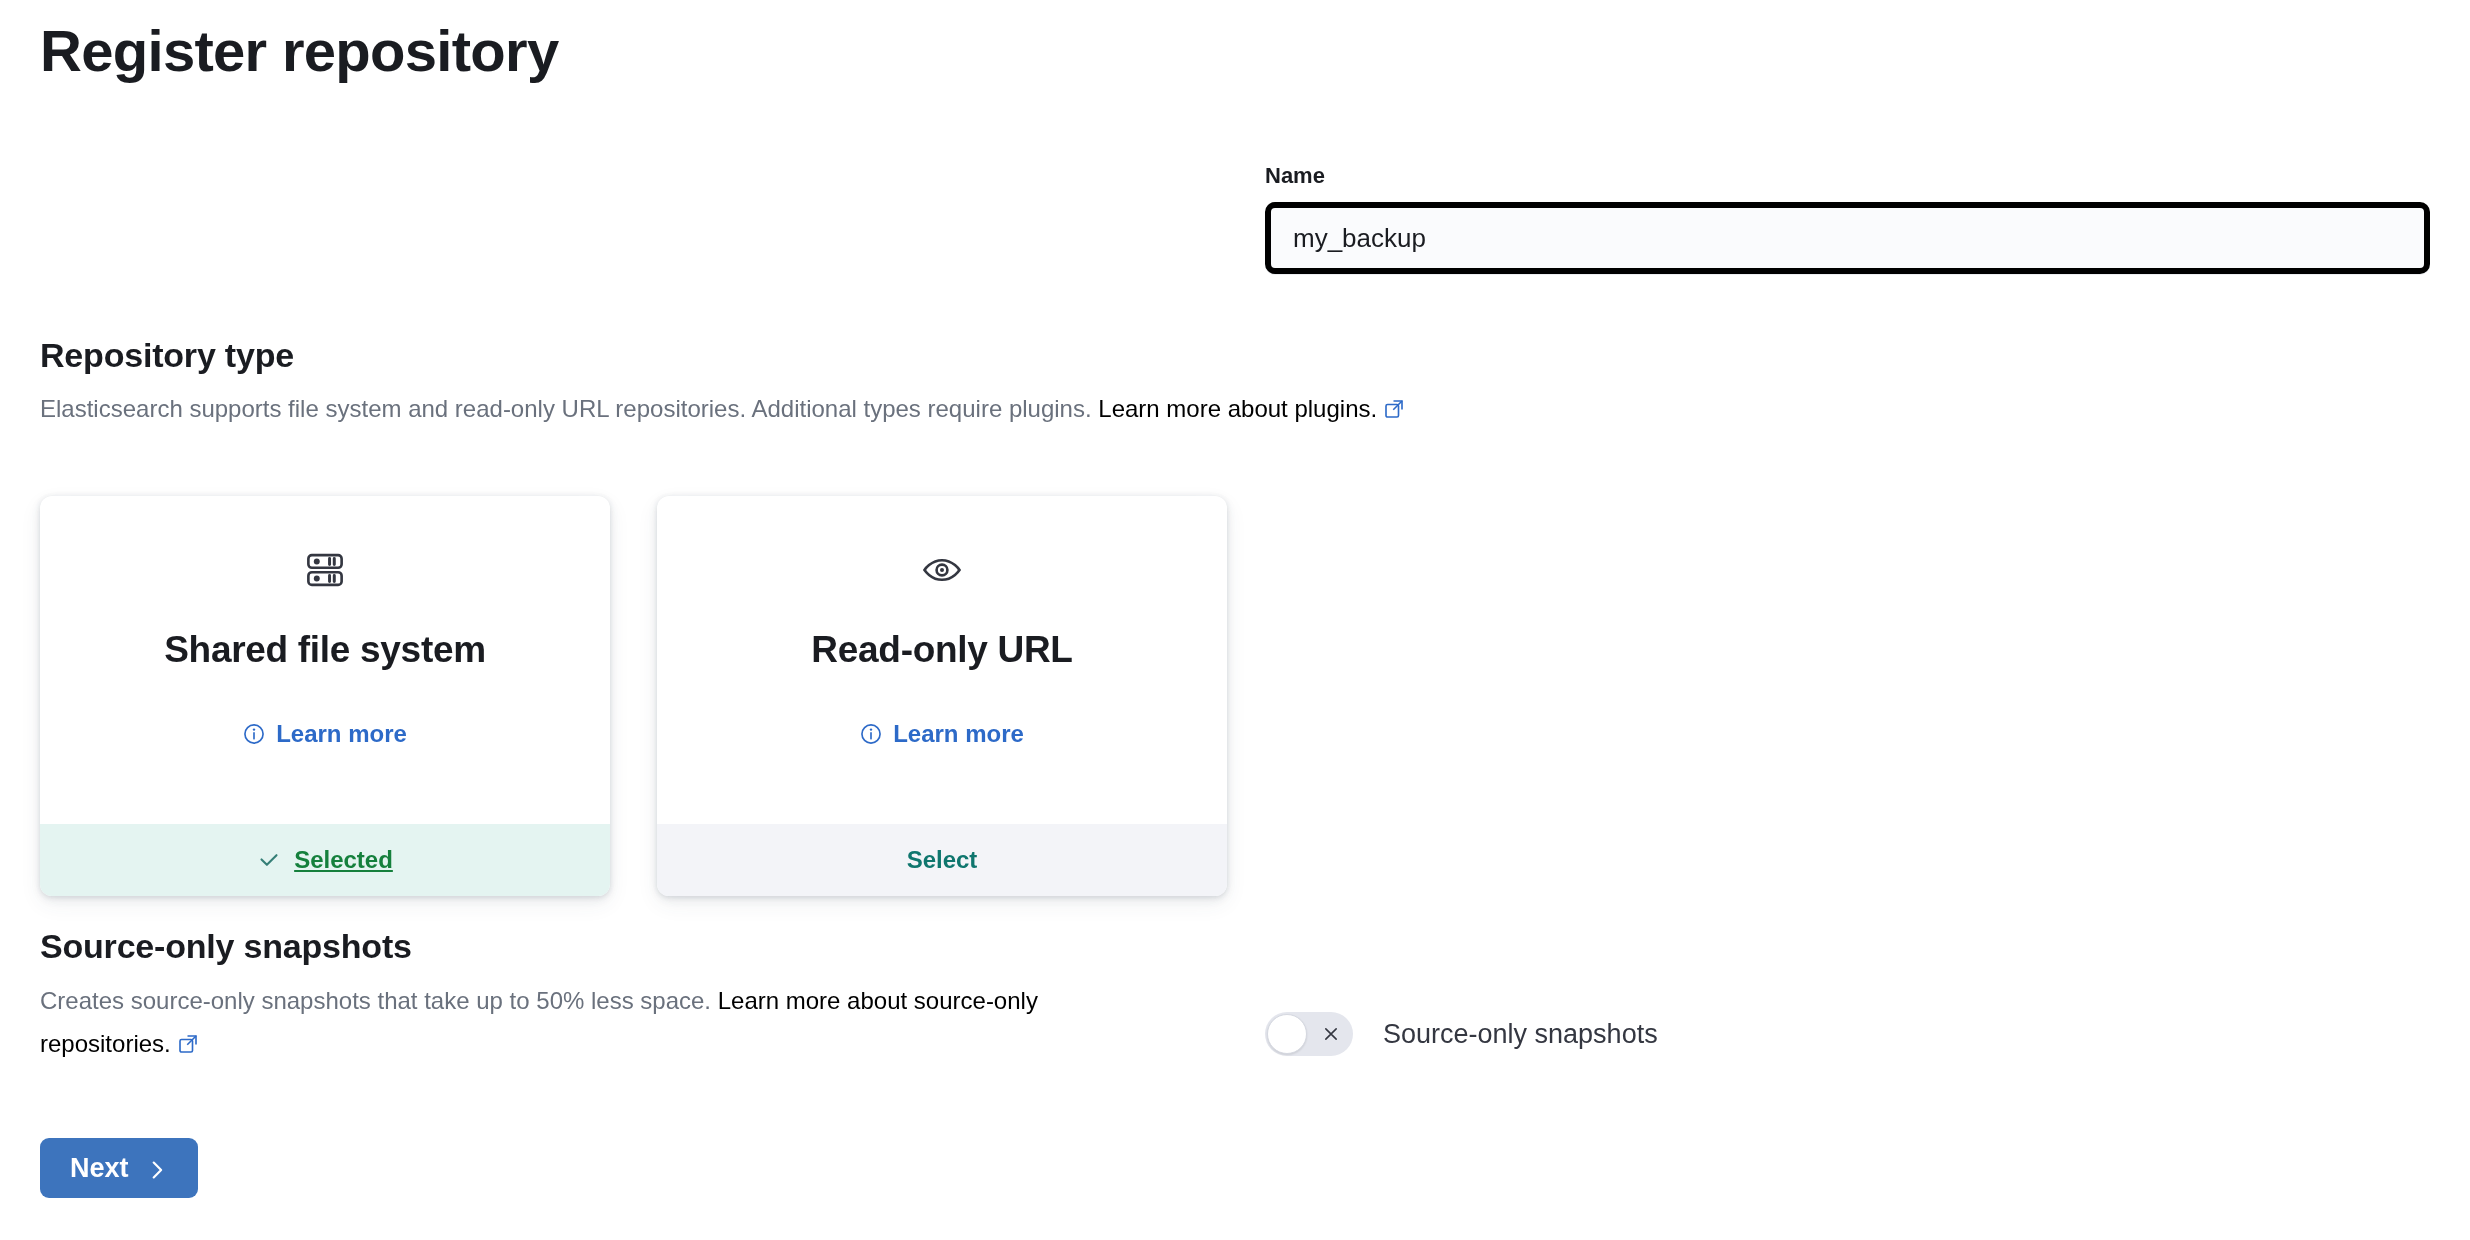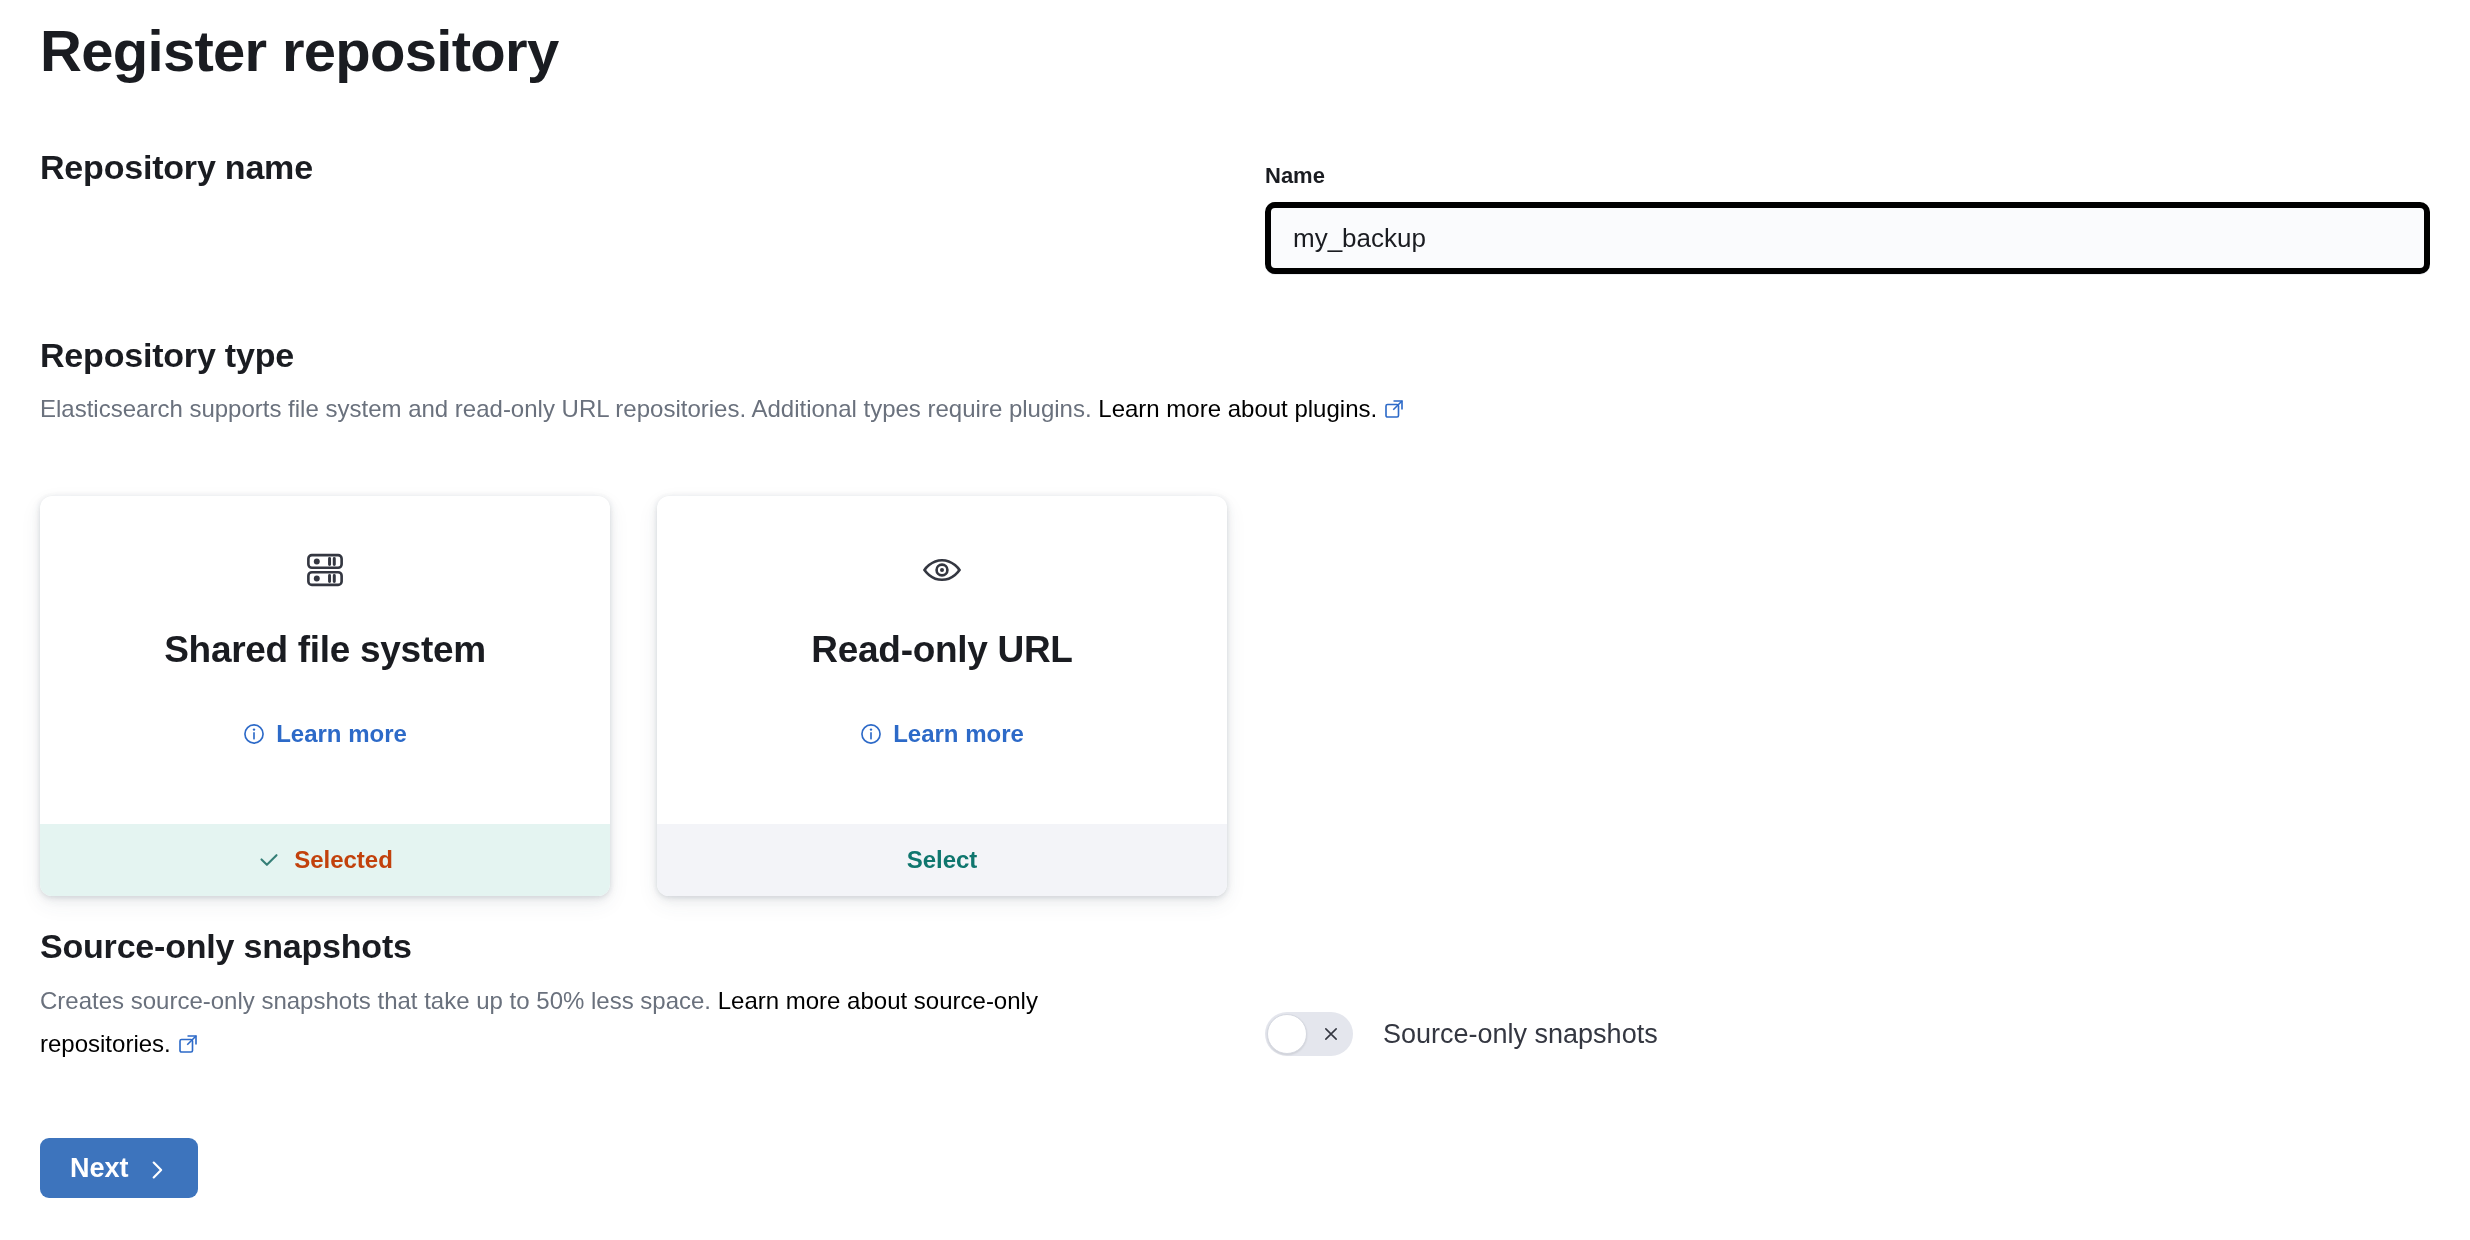--- a/index.html
+++ b/index.html
@@ -169,21 +169,22 @@
     display: flex;
     align-items: center;
     justify-content: center;
     gap: 13px;
     font-size: 24px;
     font-weight: 700;
     cursor: pointer;
   }
   .footer-selected {
     background: #e4f4f1;
-    color: #c2410c;
+    color: #15803d;
+    text-decoration: underline;
   }
   .footer-select {
     background: #f3f4f8;
     color: #0f766e;
   }
   .check-icon { width: 24px; height: 24px; display: block; }
 
   
   .source-left {
     position: absolute;
@@ -260,21 +261,20 @@
   .chev-icon { width: 22px; height: 22px; display: block; }
 </style>
 </head>
 <body>
 
 <div class="page">
 
   <h1 class="page-title">Register repository</h1>
 
   <div class="repo-name-left">
-    <h2 class="section-heading">Repository name</h2>
   </div>
 
   <div class="field-block">
     <div class="field-label">Name</div>
     <input class="text-input" type="text" value="my_backup" style="">
   </div>
 
   <div class="repo-type-left">
     <h2 class="section-heading">Repository type</h2>
     <p class="section-desc"><span>Elasticsearch supports file system and read-only URL repositories. Additional types require plugins.</span><span> </span><a class="link">Learn more about plugins.</a><span class="ext-icon"><svg viewBox="0 0 16 16" fill="none" stroke="#2d6ac8" stroke-width="1.3">

